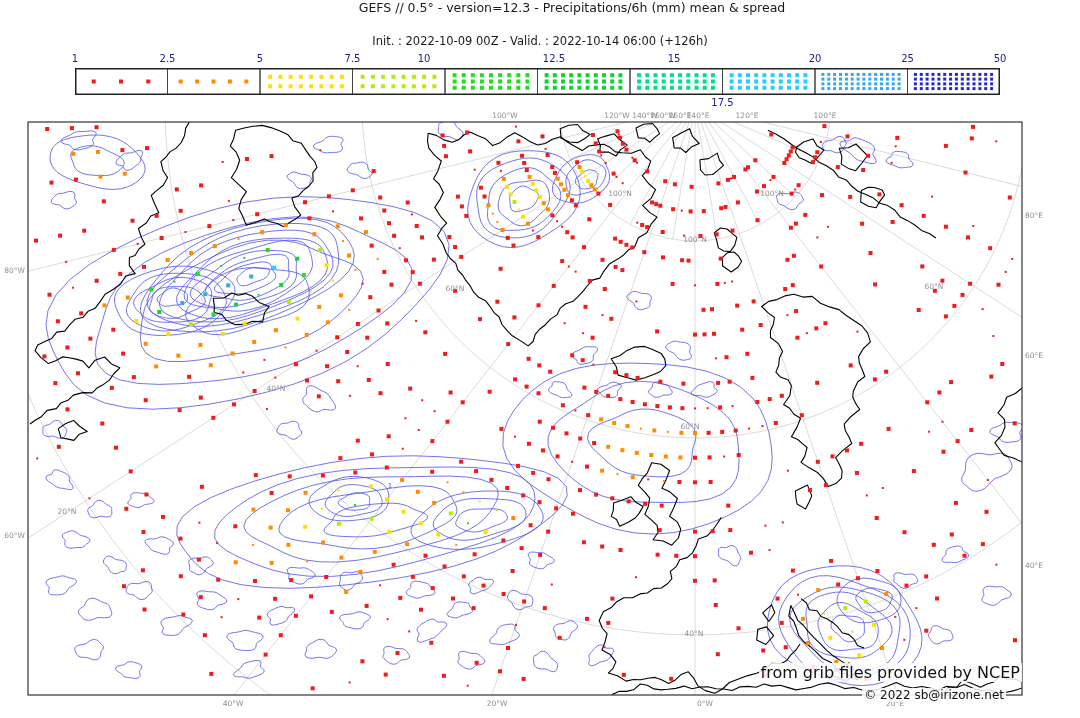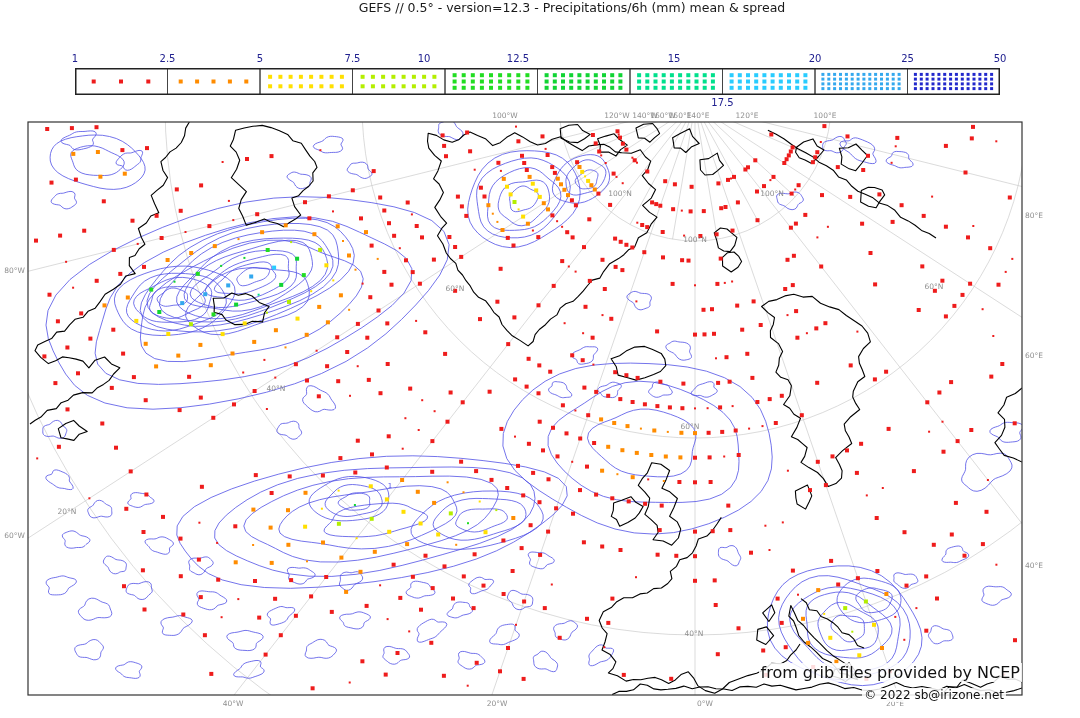--- a/index.html
+++ b/index.html
@@ -14,27 +14,28 @@
   #map{position:absolute;left:0;top:0;}
   .attr{position:absolute;color:#111;background:rgba(255,255,255,.85);padding:0 2px;}
   #attr1{right:58px;top:663px;font-size:16px;}
   #attr2{right:74px;top:688px;font-size:12px;}
 </style>
 </head>
 <body>
 <div class="page">
 
 <div class="hdr" id="title">GEFS // 0.5° - version=12.3 - Precipitations/6h (mm) mean &amp; spread</div>
+<div class="hdr" id="subtitle">Init. : 2022-10-09 00Z - Valid. : 2022-10-14 06:00 (+126h)</div>
 <div id="cbar-labels">
       <span style="left: 75px; color: rgb(32, 32, 143);">1</span>
       <span style="left: 167.5px; color: rgb(32, 32, 143);">2.5</span>
       <span style="left: 260px; color: rgb(32, 32, 143);">5</span>
       <span style="left: 352.5px; color: rgb(32, 32, 143);">7.5</span>
       <span style="left: 424px; color: rgb(32, 32, 143);">10</span>
-      <span style="left: 518px; color: rgb(32, 32, 143); text-align: center;">12.5</span>
+      <span style="left: 554px; color: rgb(32, 32, 143); text-align: center;">12.5</span>
       <span style="left: 630px; color: rgb(32, 32, 143); margin-left: 44px;">15</span>
       <span style="left: 722.5px; color: rgb(32, 32, 143); margin-top: 44px;">17.5</span>
       <span style="left: 815px; color: rgb(32, 32, 143);">20</span>
       <span style="left: 907.5px; color: rgb(32, 32, 143);">25</span>
       <span style="left: 1000px; color: rgb(32, 32, 143);">50</span>
     </div>
 <div id="cbar"><svg width="925" height="27">
         <rect x="16.7" y="11.5" width="4" height="4" fill="#ee1c1c"></rect>
         <rect x="44.0" y="11.5" width="4" height="4" fill="#ee1c1c"></rect>
         <rect x="71.3" y="11.5" width="4" height="4" fill="#ee1c1c"></rect>

